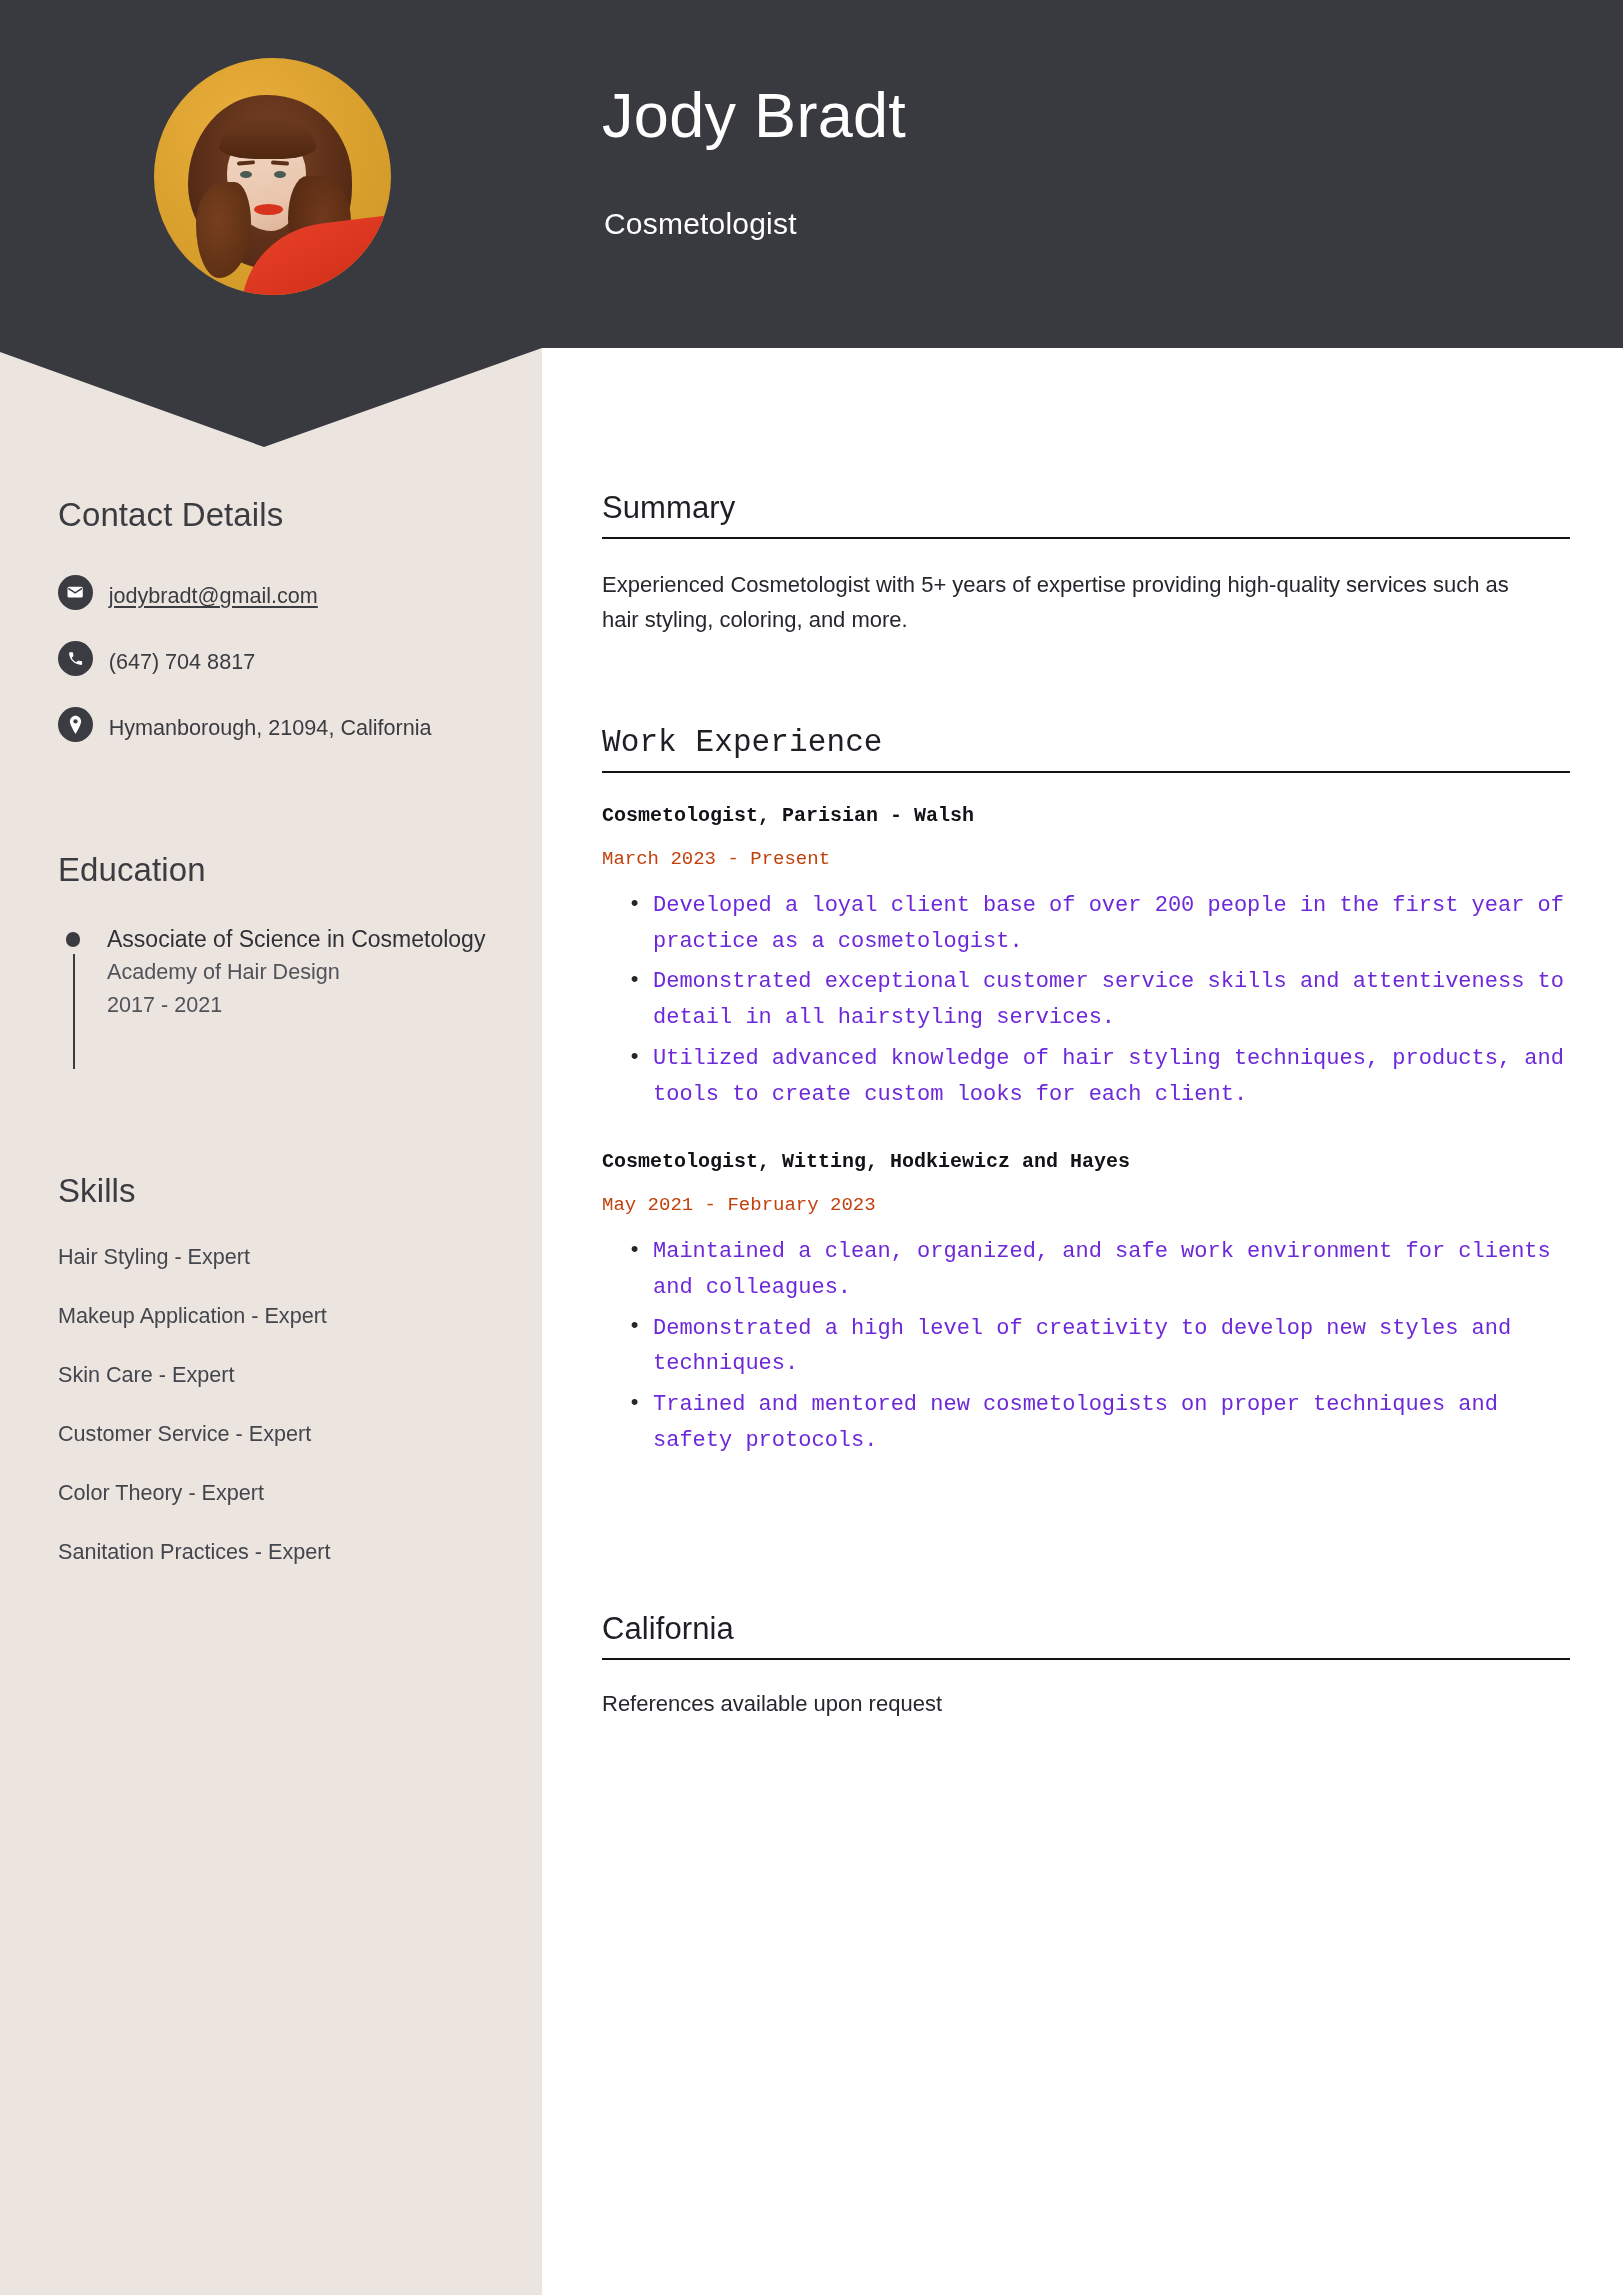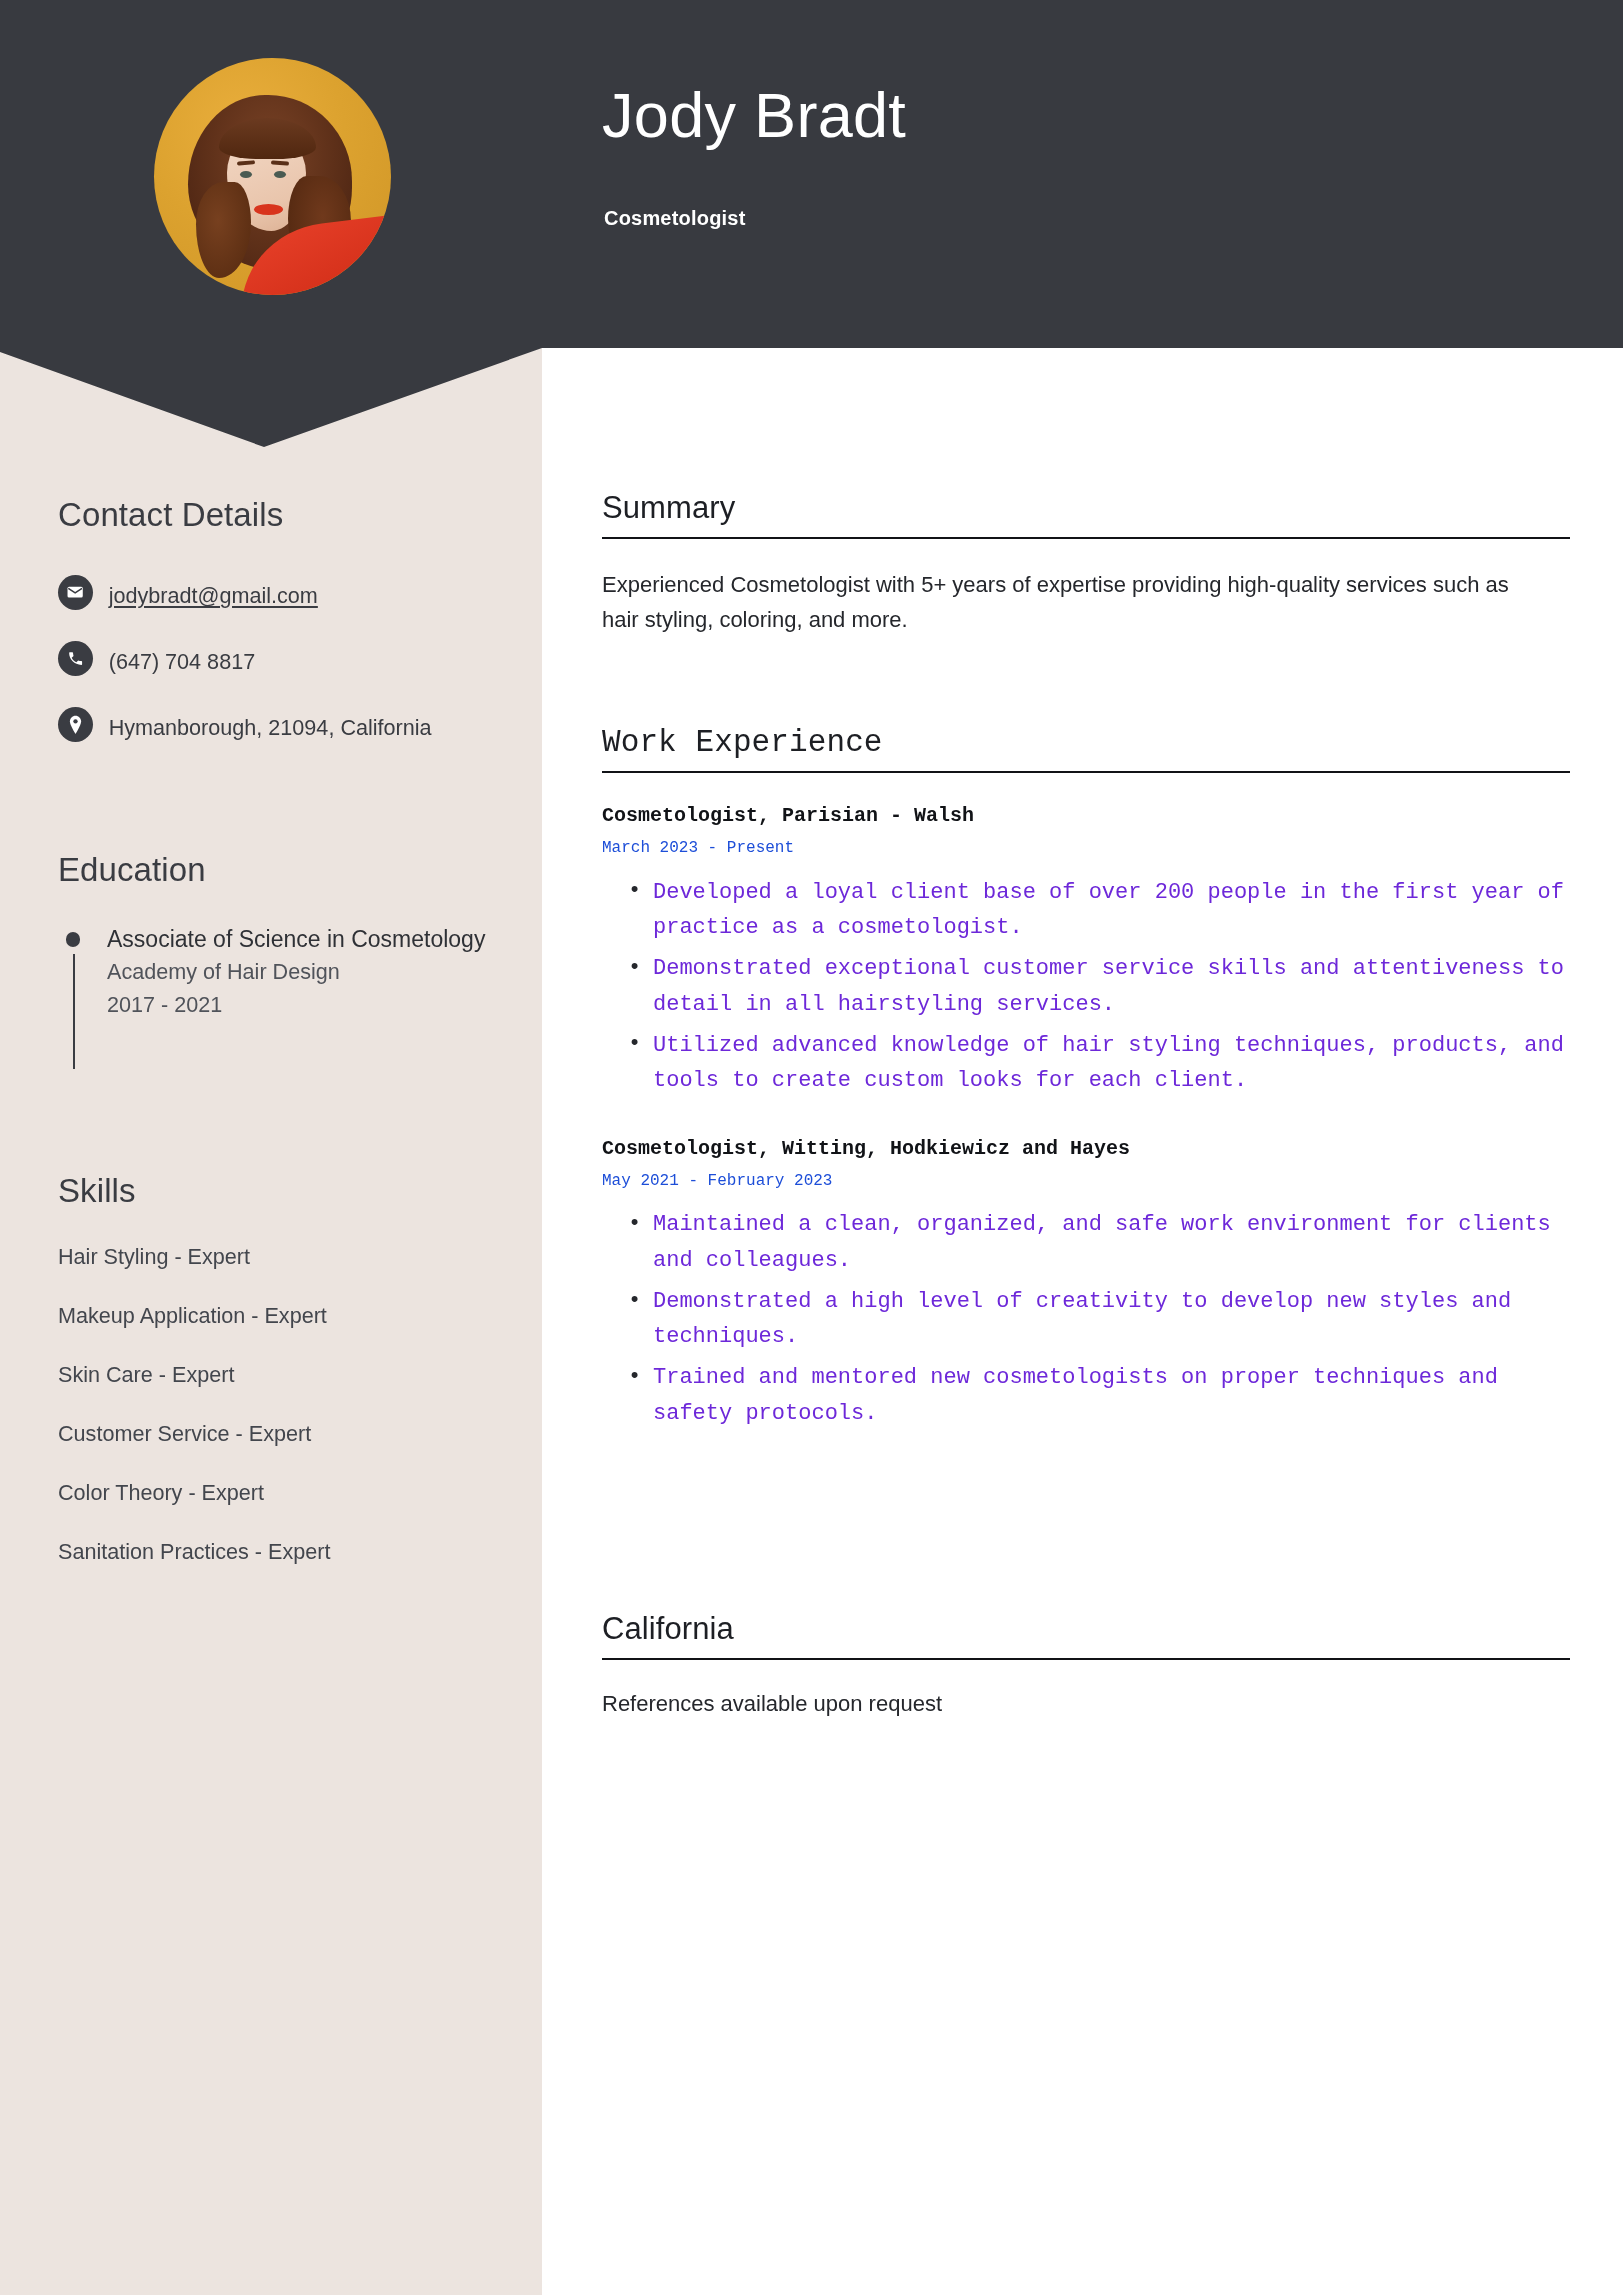--- a/index.html
+++ b/index.html
@@ -162,22 +162,22 @@
     font-weight: 300;
     color: #ffffff;
     letter-spacing: 0.3px;
     line-height: 1.05;
     white-space: nowrap;
   }
   .job-title {
     position: absolute;
     left: 604px;
     top: 207px;
-    font-size: 20px;
-    font-weight: 700;
+    font-size: 30px;
+    font-weight: 400;
     color: #ffffff;
     letter-spacing: 0.2px;
     white-space: nowrap;
   }
 
   
   .side {
     position: absolute;
     left: 58px;
     top: 0;
@@ -311,24 +311,24 @@
   .work-block { position: absolute; top: 725px; left: 0; width: 969px; font-family: Liberation Mono, monospace; }
   .job { margin-top: 30px; }
   .job + .job { margin-top: 37px; }
   .job-name {
     font-size: 20px;
     font-weight: bold;
     color: #111317;
     line-height: 1.3;
   }
   .job-dates {
-    font-size: 16px;
-    color: #1d4ed8;
+    font-size: 19px;
+    color: #c2410c;
     line-height: 1.45;
-    margin-top: 8px;
+    margin-top: 17px;
   }
   .job-bullets {
     margin: 14.4px 0 0 0;
     padding-left: 51px;
     list-style: none;
   }
   .job-bullets li {
     position: relative;
     font-size: 22px;
     color: #6d28d9;

